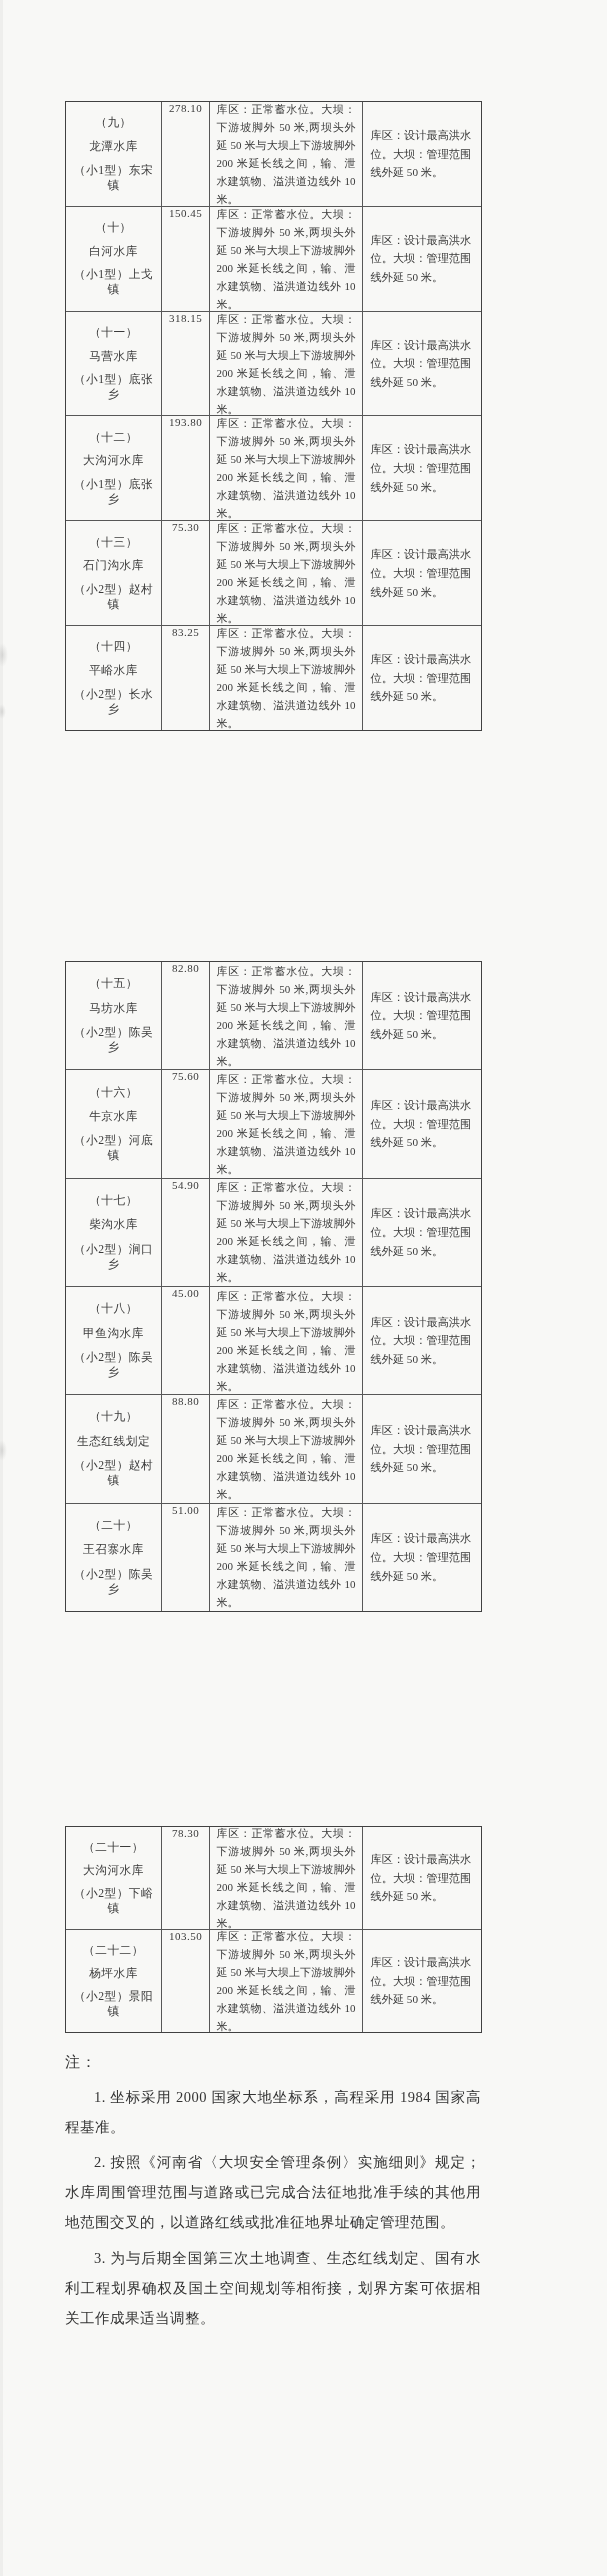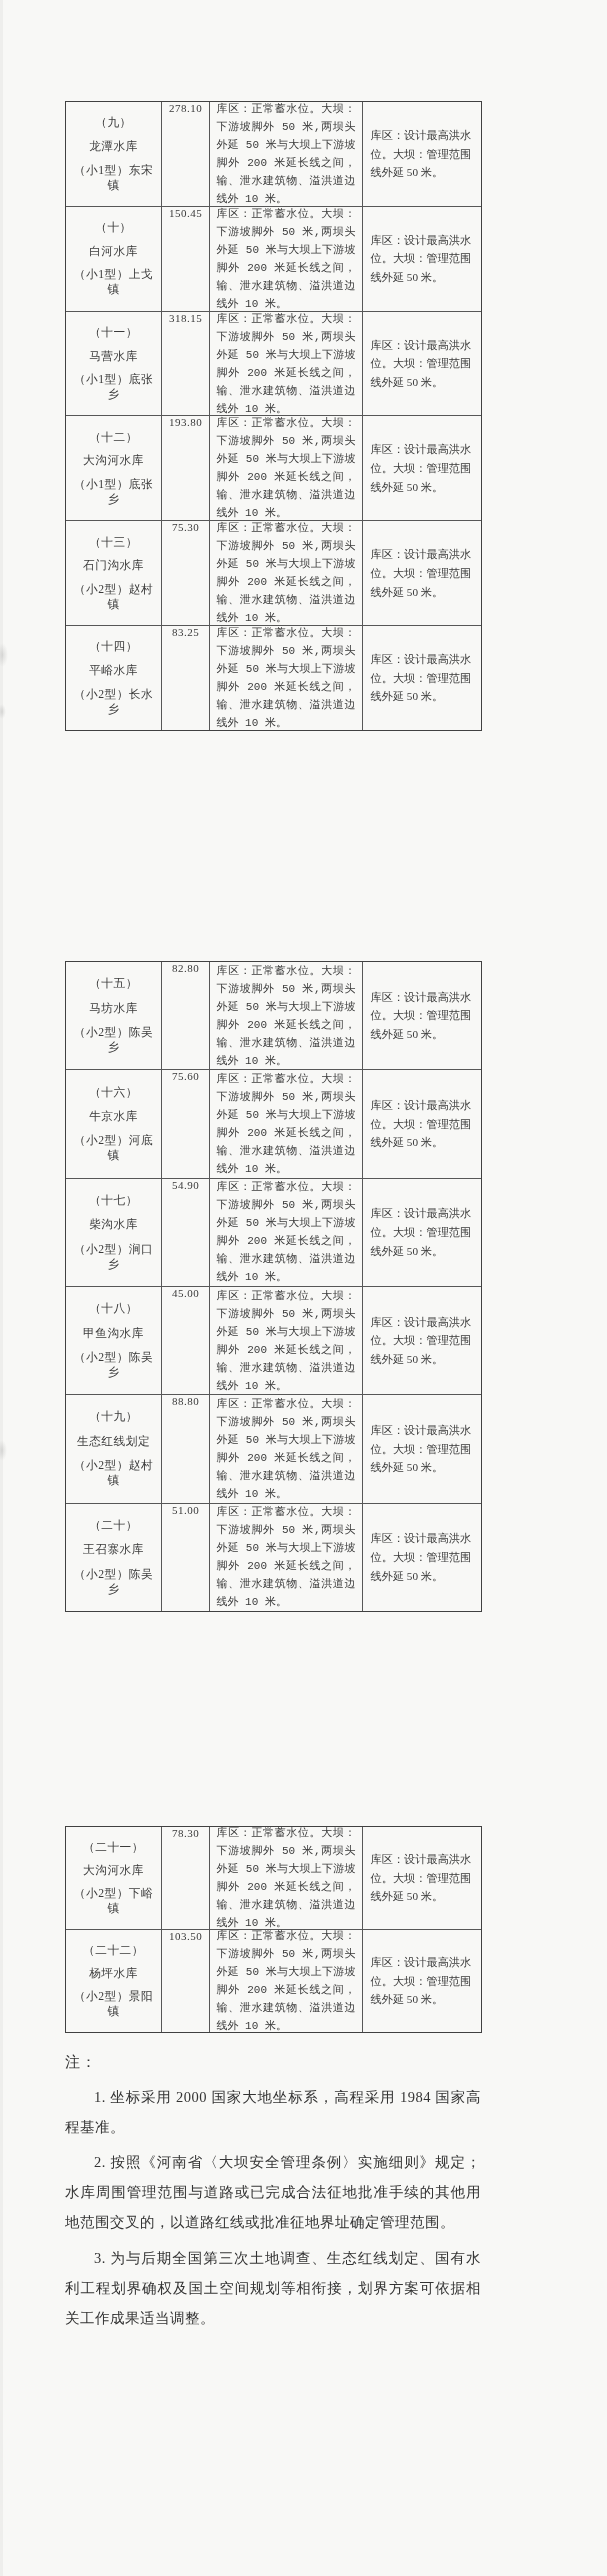--- a/index.html
+++ b/index.html
@@ -56,21 +56,20 @@
     padding: 4.7px 1.9px;
     letter-spacing: 0.5px;
   }
   .c-val {
     display: flex; align-items: flex-start; justify-content: center;
     font-size: 11px; letter-spacing: 0.5px;
   }
   .c-mgmt {
     display: flex; align-items: center;
     padding: 5.6px 6.5px;
-    font-family: Liberation Mono, monospace;
   }
   .c-mgmt .txt {
     font-size: 11px; line-height: 18px; text-align: justify;
   }
   .c-prot {
     display: flex; align-items: center;
     padding: 5.6px 7.5px;
     justify-content: flex-end;
   }
   .c-prot .txt {

